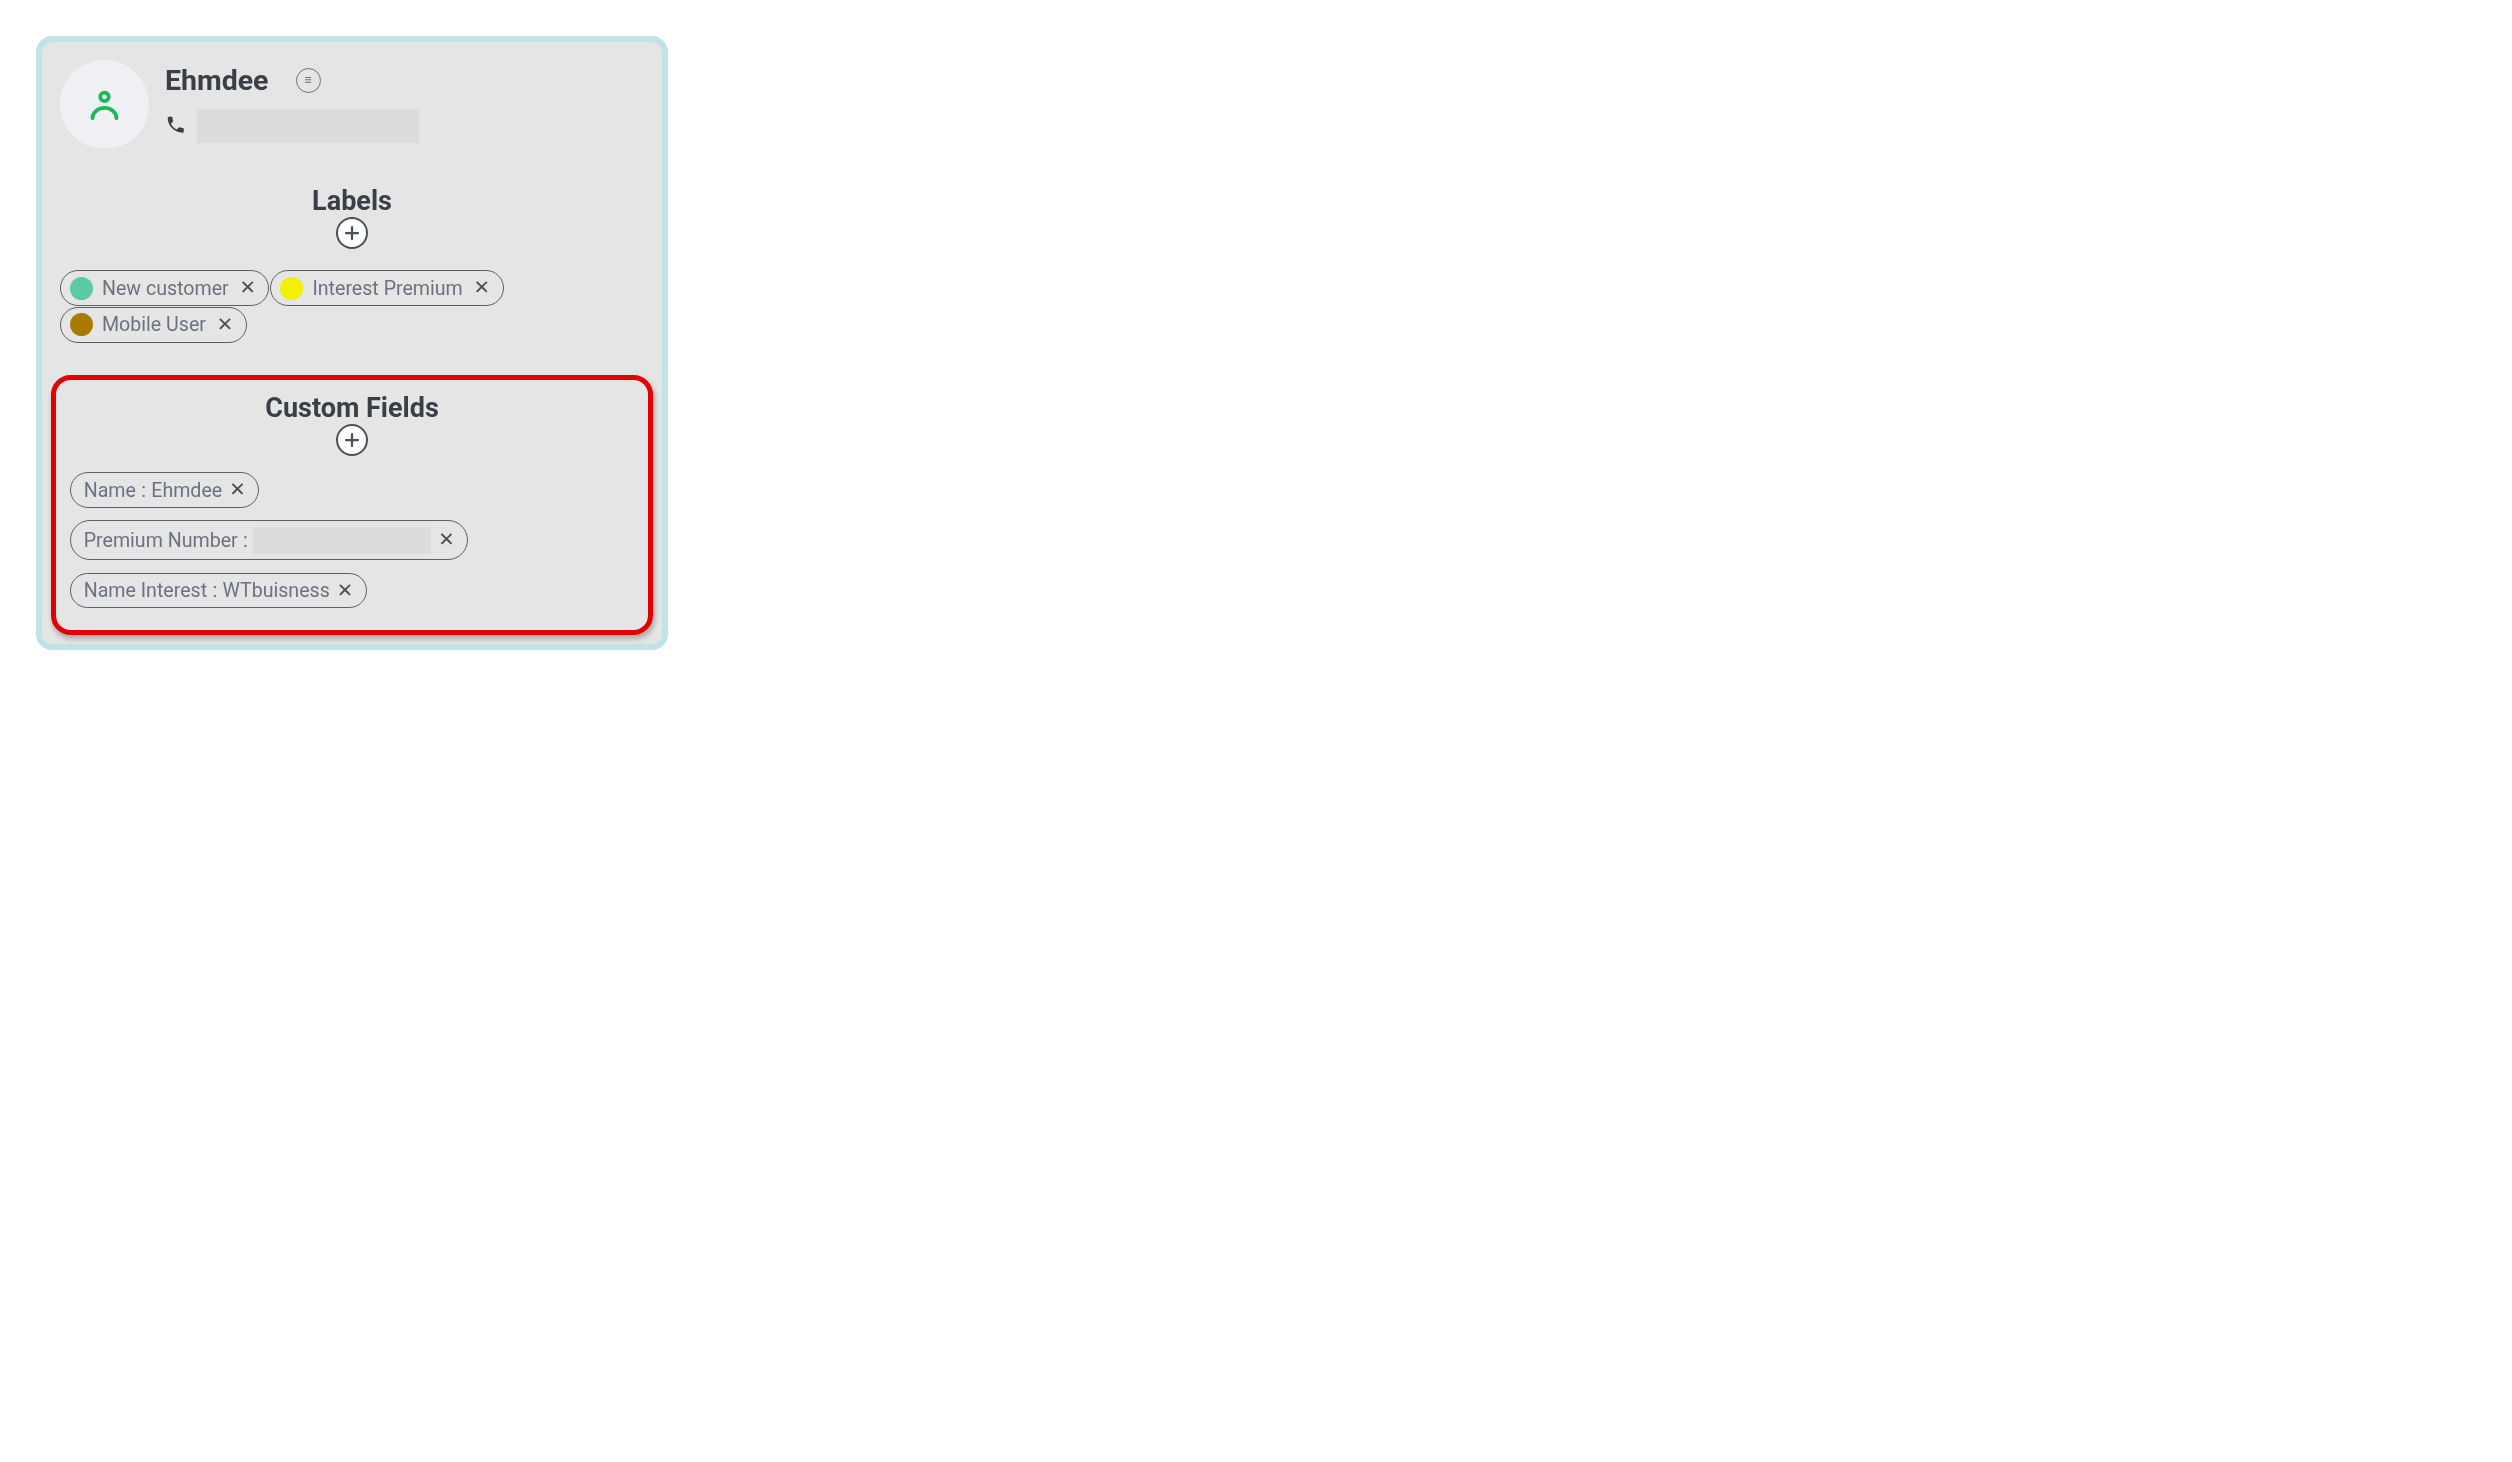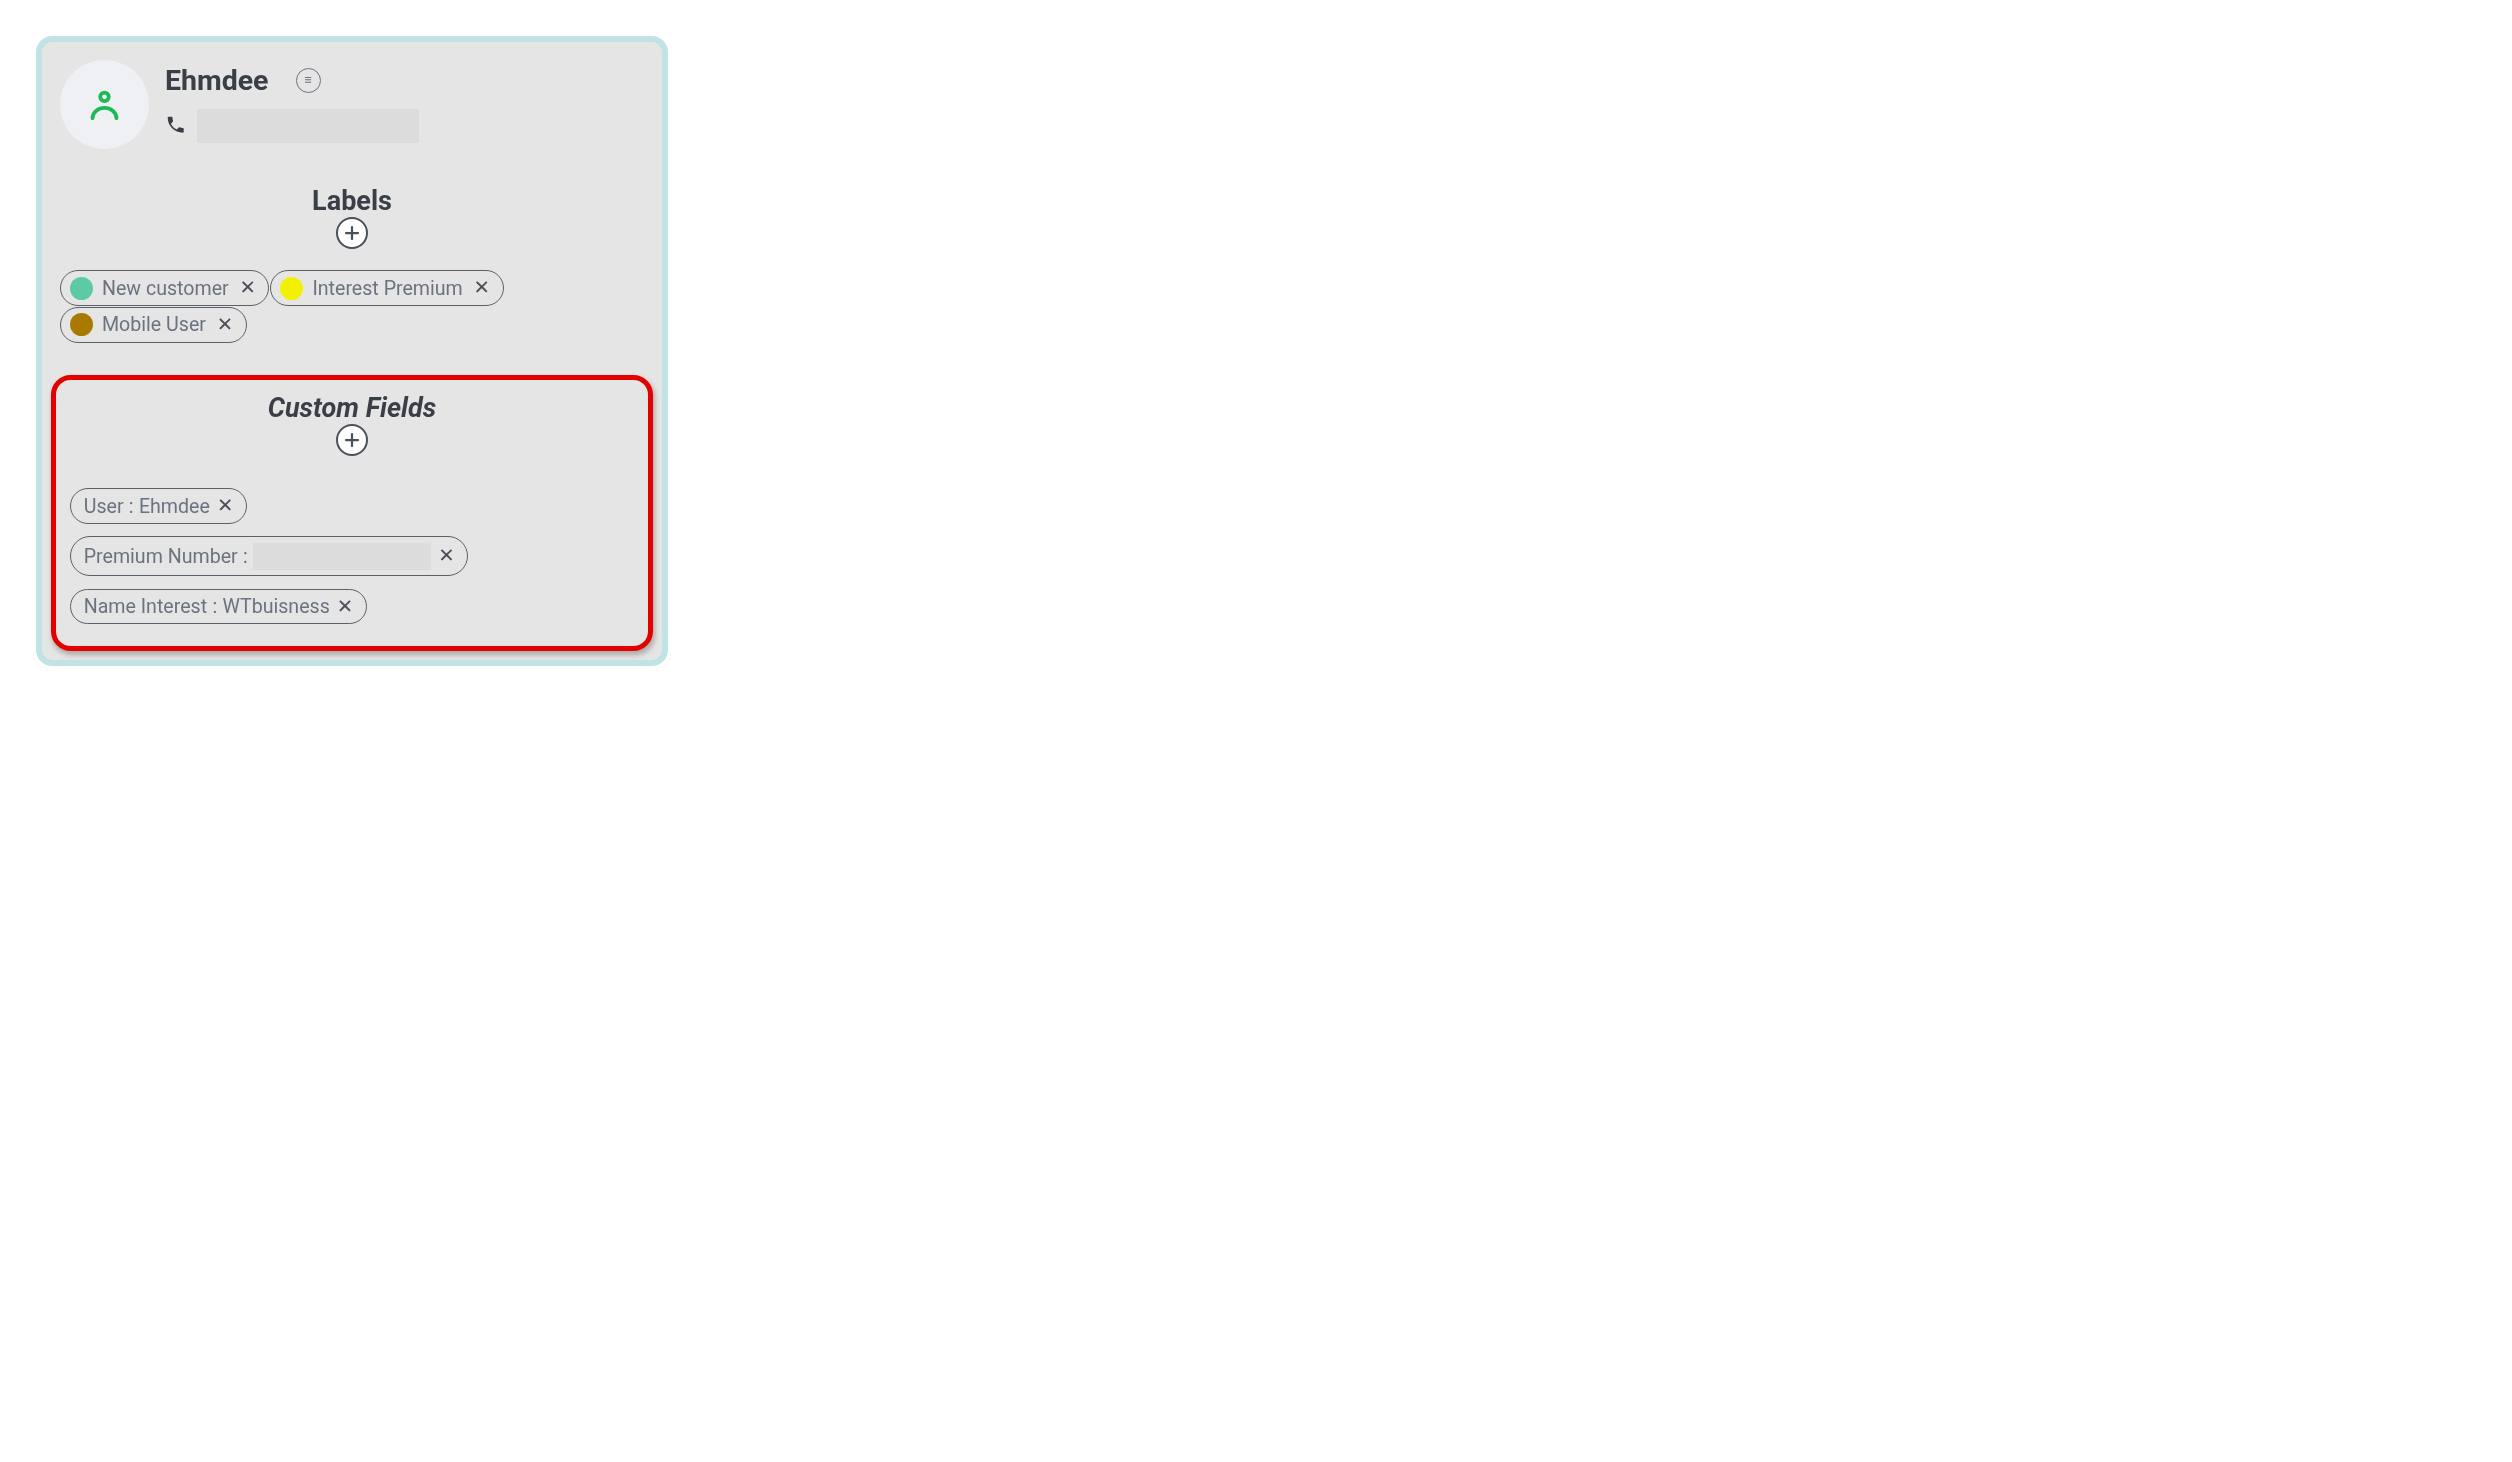--- a/index.html
+++ b/index.html
@@ -145,22 +145,21 @@
       padding-left: 1.8px;
     }
     .custom-fields-box {
       border: 5.3px solid #e30000;
       border-radius: 19.6px;
       margin: 5.3px 9px 9px 9px;
       padding: 12.5px 14.2px 21.4px 14.2px;
       box-shadow: 1.8px 3.6px 5.3px rgba(0,0,0,0.25);
     }
     .custom-fields-box .section-header {
-      margin-bottom: 32px;
-      font-style: italic;
+      margin-bottom: 16px;
     }
     .fields-list {
       display: flex;
       flex-direction: column;
       gap: 12.5px;
       align-items: flex-start;
     }
     .field-chip {
       display: inline-flex;
       align-items: center;
@@ -251,21 +250,21 @@
       <div class="section-title">Custom Fields</div>
       <div class="add-button">
         <svg viewBox="0 0 24 24" fill="none" stroke="#4a5059" stroke-width="3" stroke-linecap="round">
           <line x1="12" y1="4" x2="12" y2="20"></line>
           <line x1="4" y1="12" x2="20" y2="12"></line>
         </svg>
       </div>
     </div>
     <div class="fields-list">
         <div class="field-chip">
-          <span class="field-key">User</span>
+          <span class="field-key">Name</span>
           <span class="field-sep"> : </span>
           <span class="field-value">Ehmdee</span>
           <span class="chip-close">✕</span>
         </div>
         <div class="field-chip">
           <span class="field-key">Premium Number</span>
           <span class="field-sep"> : </span>
           <span class="field-redacted"></span>
           <span class="chip-close">✕</span>
         </div>

